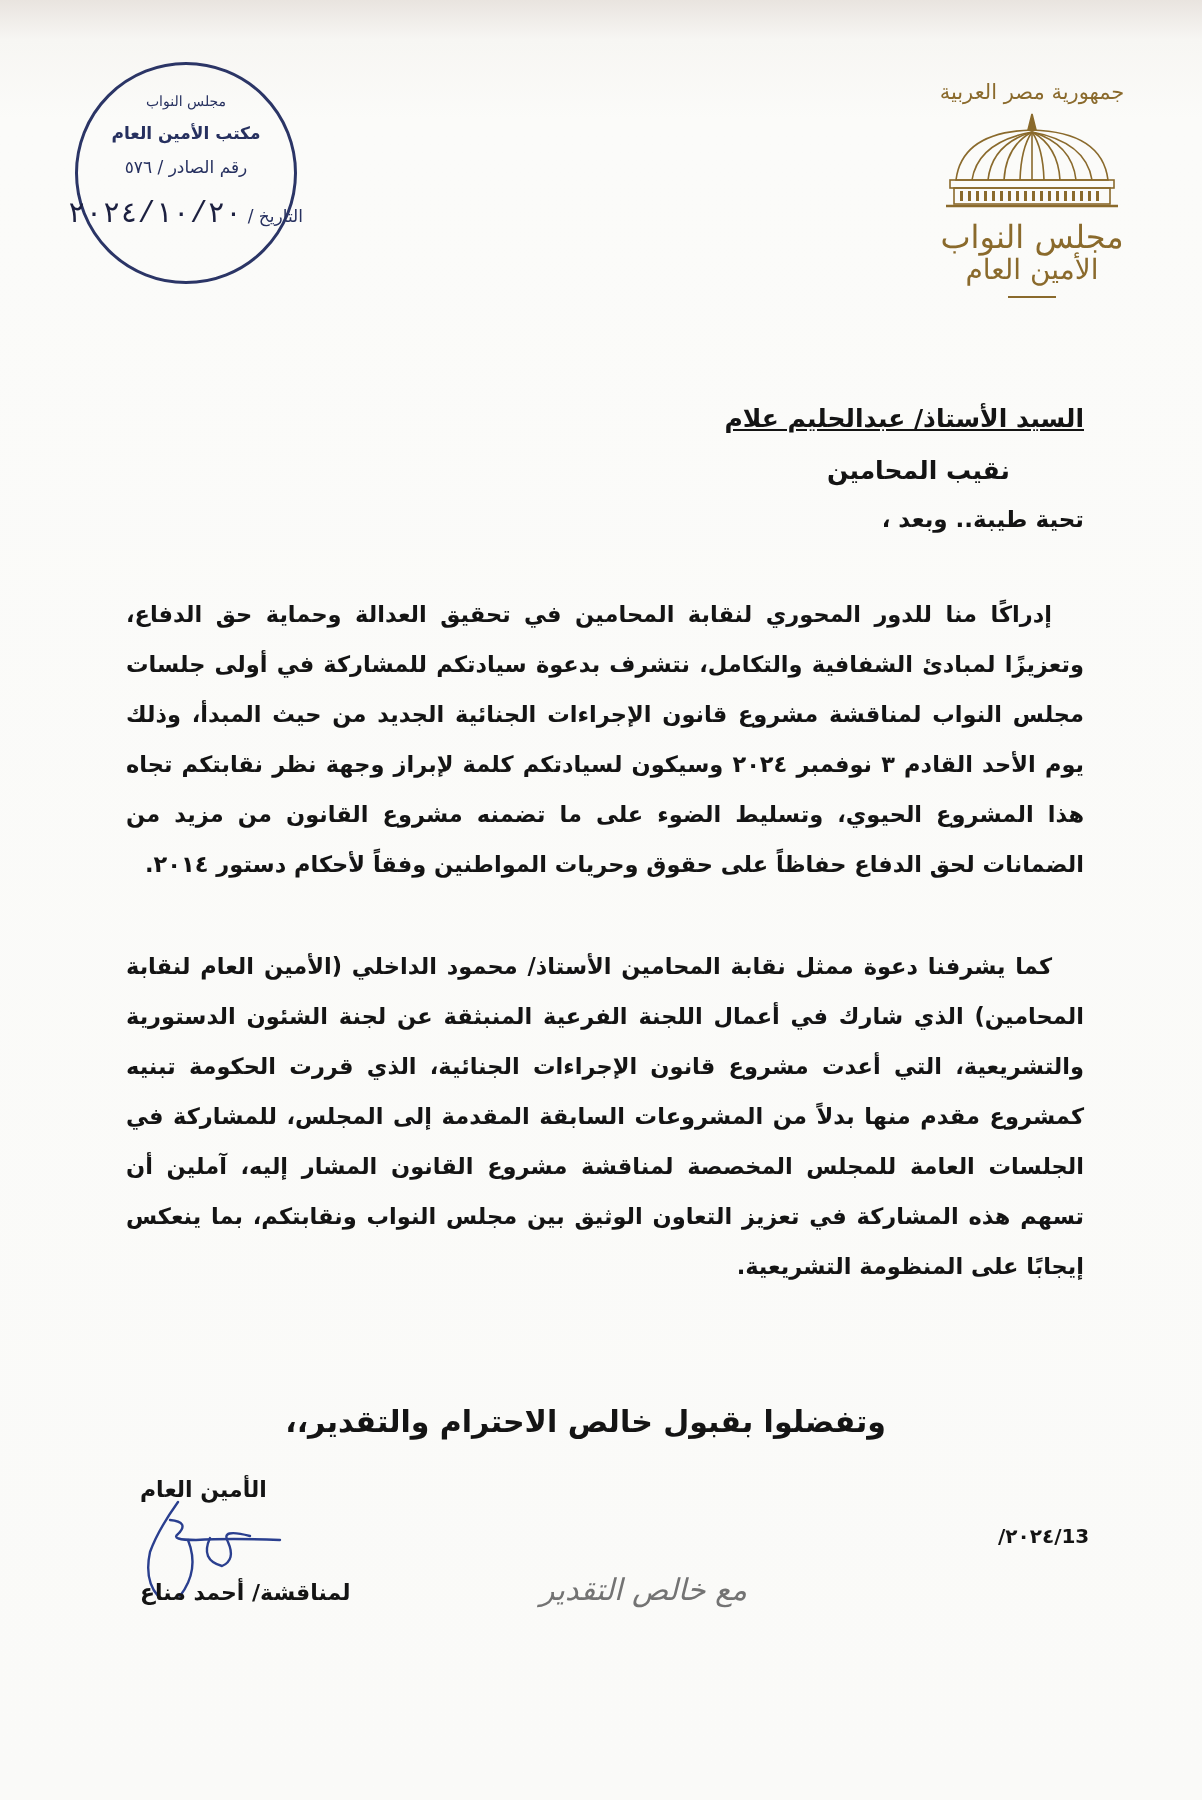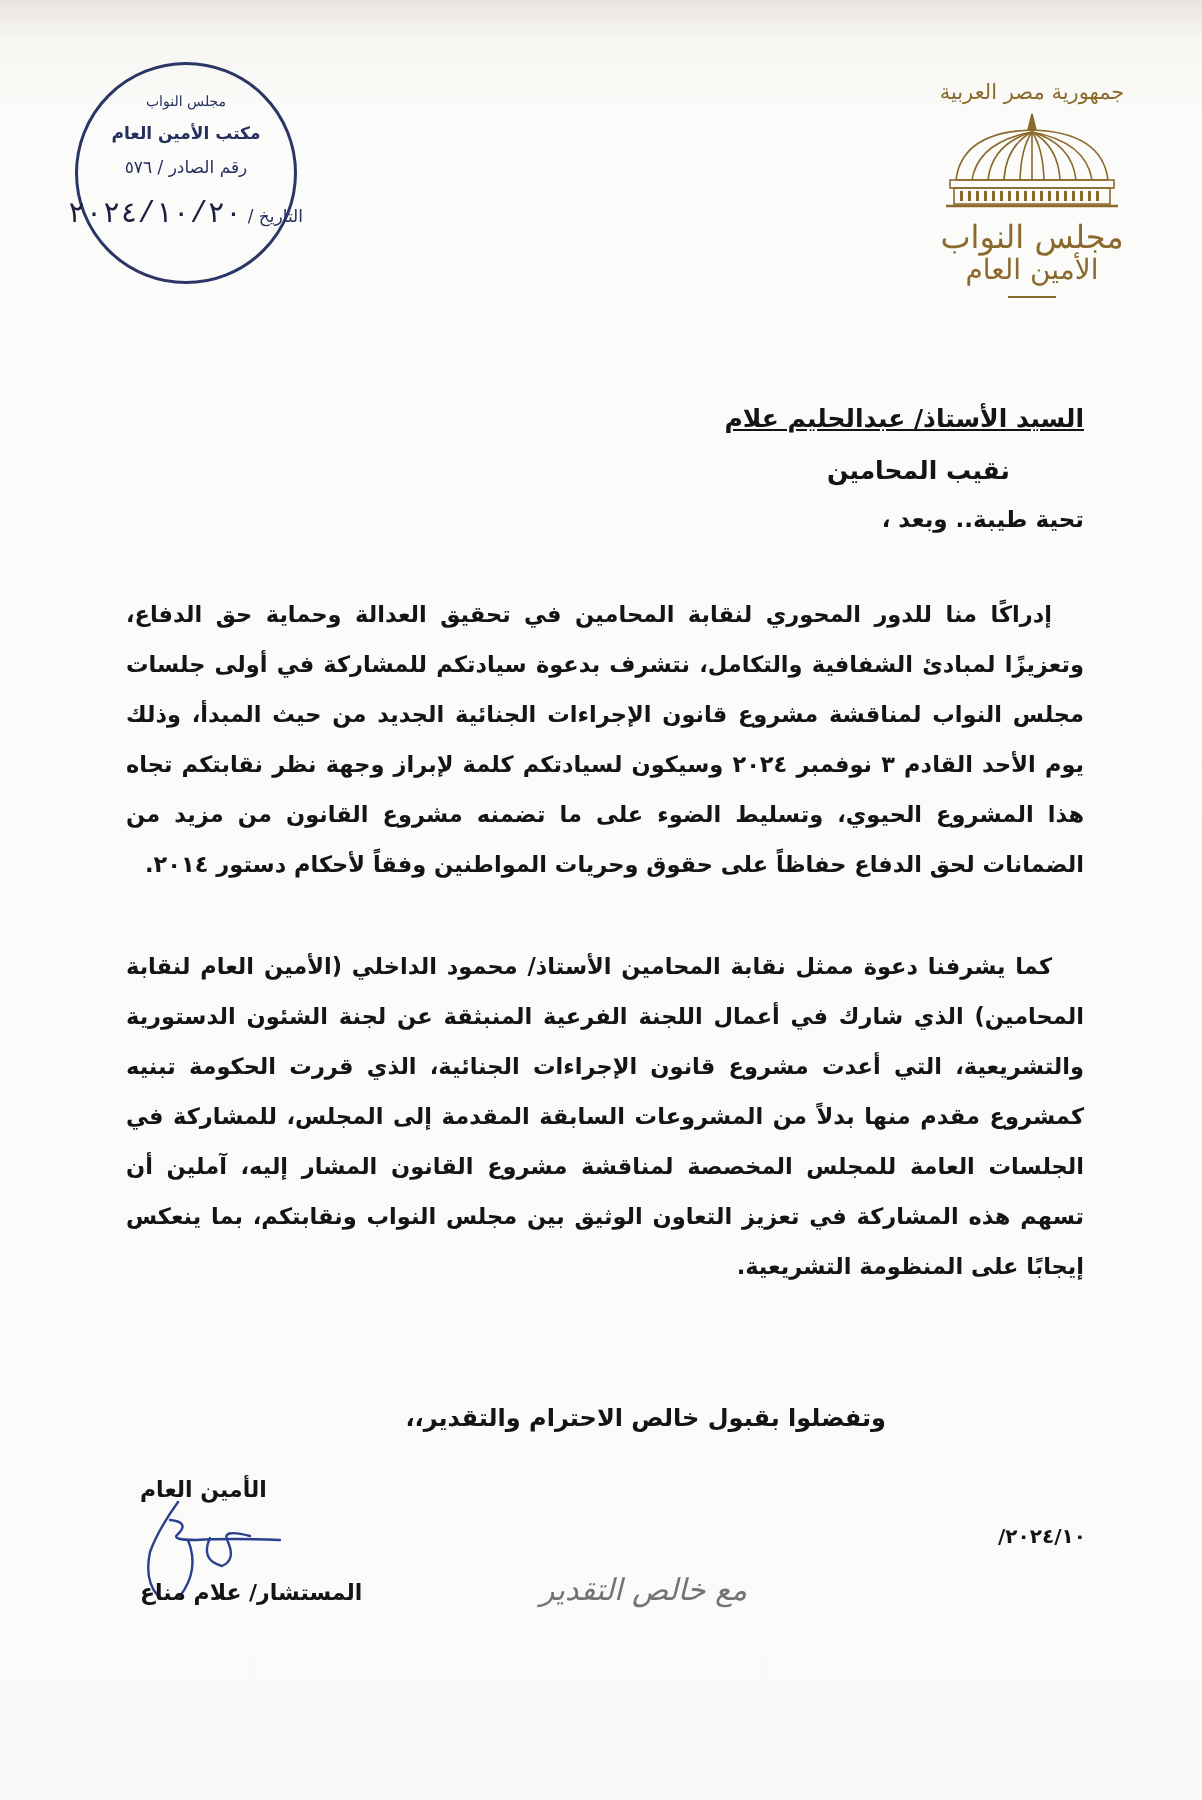--- a/index.html
+++ b/index.html
@@ -36,21 +36,21 @@
   .greeting { position: absolute; right: 118px; top: 506px; font-size: 23px; font-weight: bold; }
 
   .para {
     position: absolute; right: 118px; width: 958px;
     font-size: 22.5px; line-height: 50px; text-align: justify; text-align-last: right;
     font-weight: bold; text-indent: 32px;
   }
   .p1 { top: 566px; }
   .p2 { top: 918px; }
   .p3 { top: 1292px; }
-  .closing { position: absolute; right: 316px; top: 1404px; font-size: 24px; font-weight: bold; }
+  .closing { position: absolute; right: 316px; top: 1404px; font-size: 30px; font-weight: bold; }
 
   .signer-title { position: absolute; left: 140px; top: 1477px; font-size: 22px; font-weight: bold; letter-spacing: 3px; }
   .signer-name { position: absolute; left: 140px; top: 1580px; font-size: 22px; font-weight: bold; }
   .signature { position: absolute; left: 140px; top: 1500px; }
   .handnote { position: absolute; left: 540px; top: 1572px; font-family: "DejaVu Serif", serif; font-size: 30px; color: #737373; font-style: italic; }
   .doc-date { position: absolute; left: 998px; top: 1524px; font-size: 20px; font-weight: bold; direction: ltr; }
 </style>
 </head>
 <body>
 
@@ -125,17 +125,17 @@
 
   <div class="signer-title">الأمين العام</div>
   <svg class="signature" width="150" height="100" viewBox="0 0 150 100">
     <g fill="none" stroke="#2a3f8f" stroke-width="2.4" stroke-linecap="round">
       <path d="M38 2 Q18 30 10 52 Q4 80 18 96"></path>
       <path d="M30 20 Q50 22 38 34 Q30 40 56 40 Q90 38 140 40"></path>
       <path d="M70 38 Q60 60 82 66 Q96 60 88 42 Q80 28 110 36"></path>
       <path d="M48 40 Q60 70 40 96"></path>
     </g>
   </svg>
-  <div class="signer-name">المستشار/ علام مناع</div>
+  <div class="signer-name">لمناقشة/ أحمد مناع</div>
 
   <div class="handnote">مع خالص التقدير</div>
-  <div class="doc-date">/٢٠٢٤/١٠</div>
+  <div class="doc-date">/٢٠٢٤/13</div>
 </div>
 
 </body></html>

